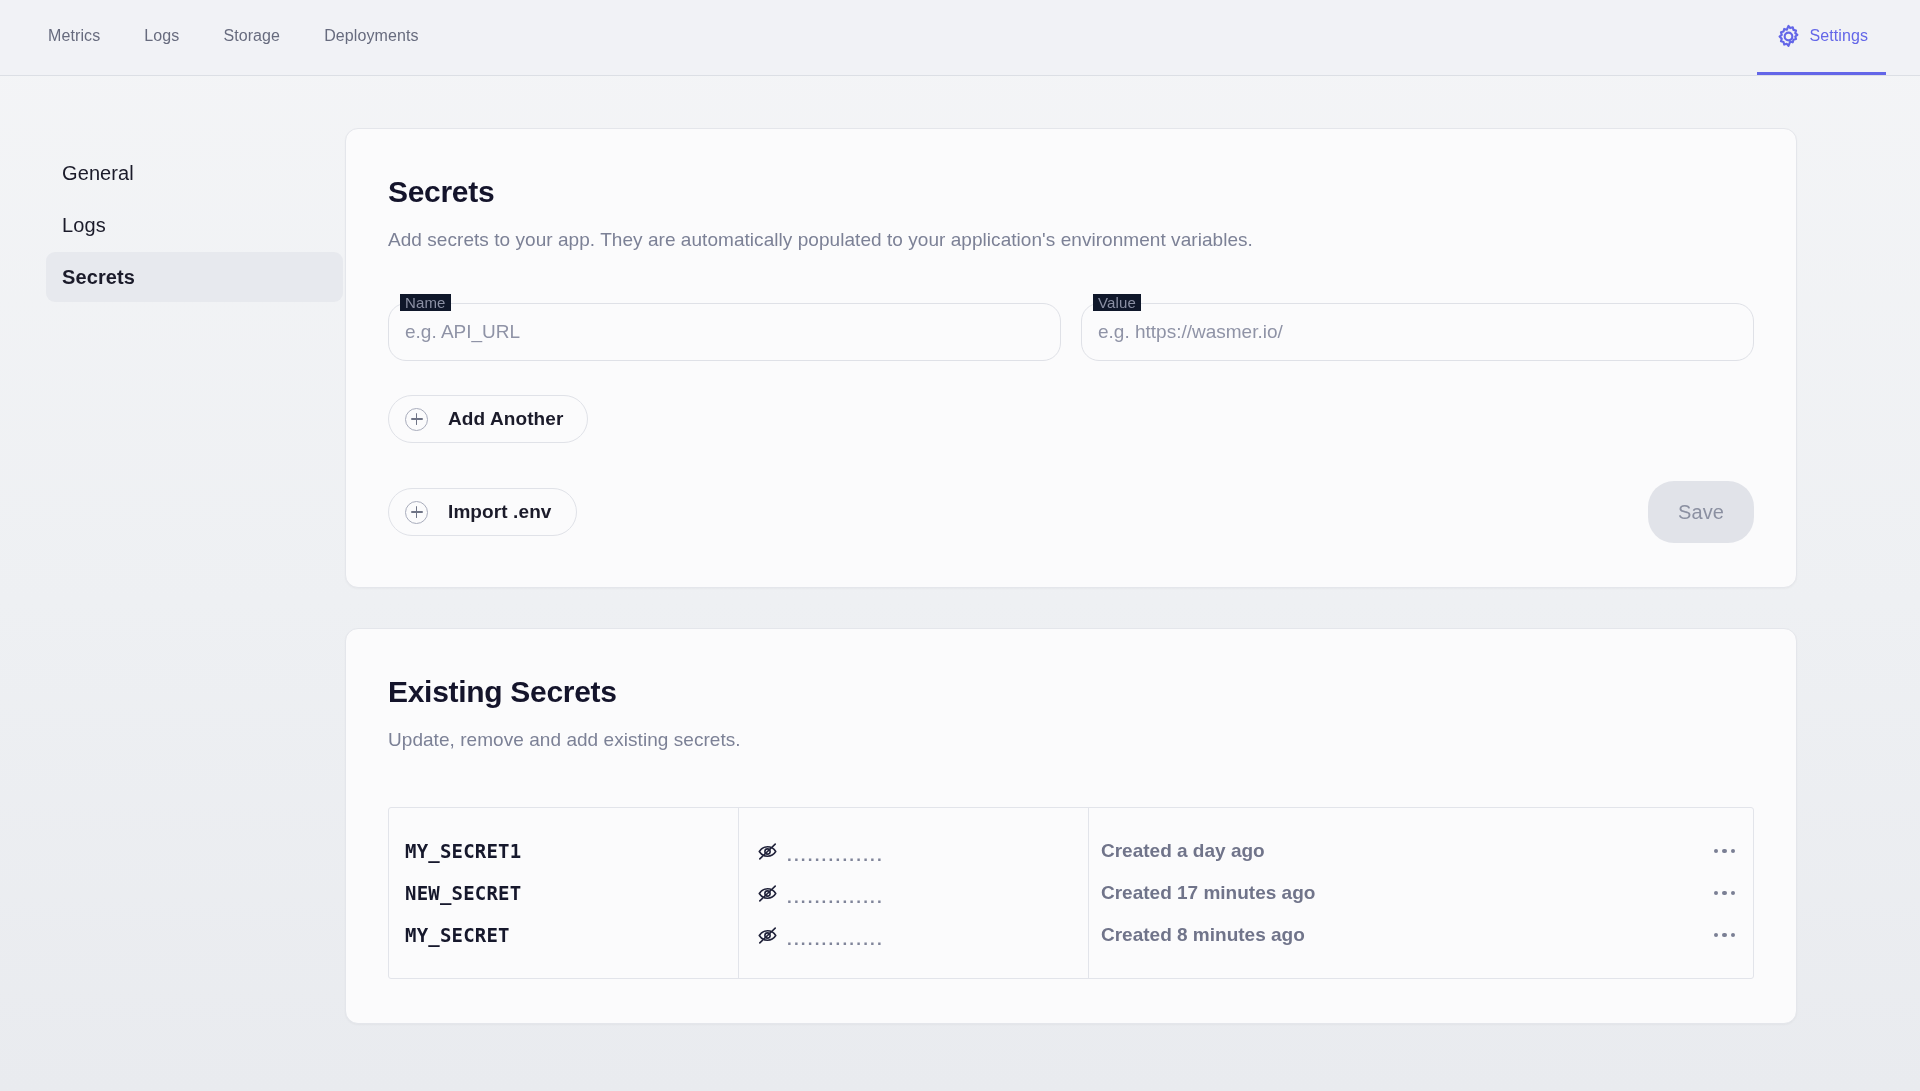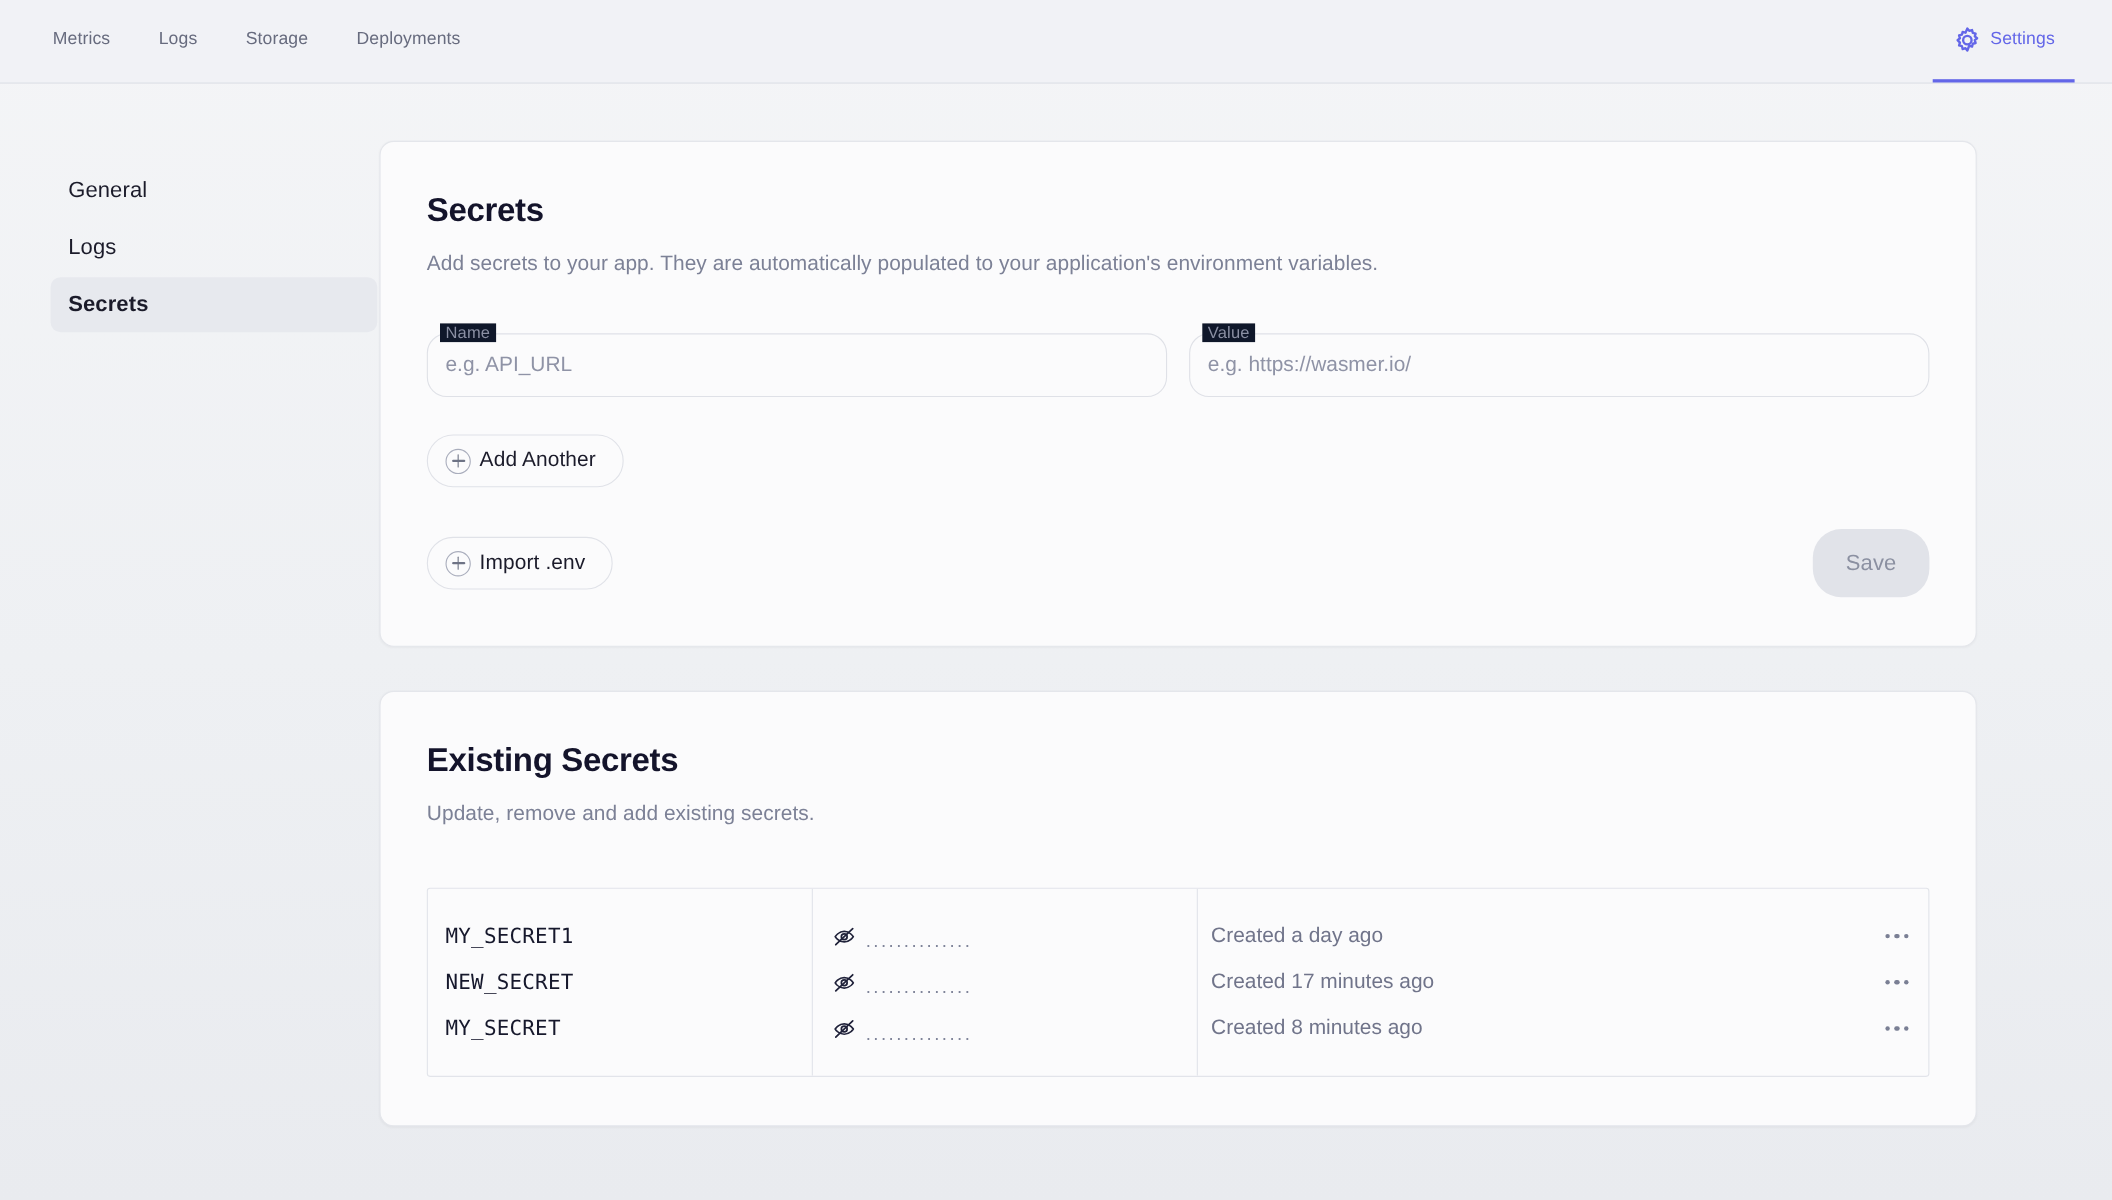--- a/index.html
+++ b/index.html
@@ -162,28 +162,28 @@
     font-family: "Liberation Sans", sans-serif;
     font-size: 19px;
     color: #24263a;
   }
   .field-input::placeholder { color: #8f93a6; }
 
   
   .pill {
     display: inline-flex;
     align-items: center;
-    gap: 8px;
+    gap: 20px;
     height: 48px;
     padding: 0 24px 0 16px;
     border: 1px solid #e0e2e8;
     border-radius: 26px;
     background: #fbfbfc;
     font-size: 19px;
-    font-weight: 400;
+    font-weight: 700;
     color: #1b1b2a;
     cursor: pointer;
     letter-spacing: 0.1px;
   }
 
   .plus-circle {
     width: 23px; height: 23px;
     flex: 0 0 23px;
     border: 1.6px solid #a9adbc;
     border-radius: 50%;
@@ -224,20 +224,21 @@
   .table {
     margin-top: 56px;
     border: 1px solid #e2e4ea;
     border-radius: 3px;
     display: flex;
     background: #fbfbfc;
     overflow: hidden;
   }
   .col {
     padding: 22px 0 22px 0;
+    font-weight: bold;
   }
   .col-name {
     flex: 0 0 350px;
     border-right: 1px solid #e2e4ea;
     padding-left: 16px;
   }
   .col-value {
     flex: 0 0 350px;
     border-right: 1px solid #e2e4ea;
     padding-left: 18px;

